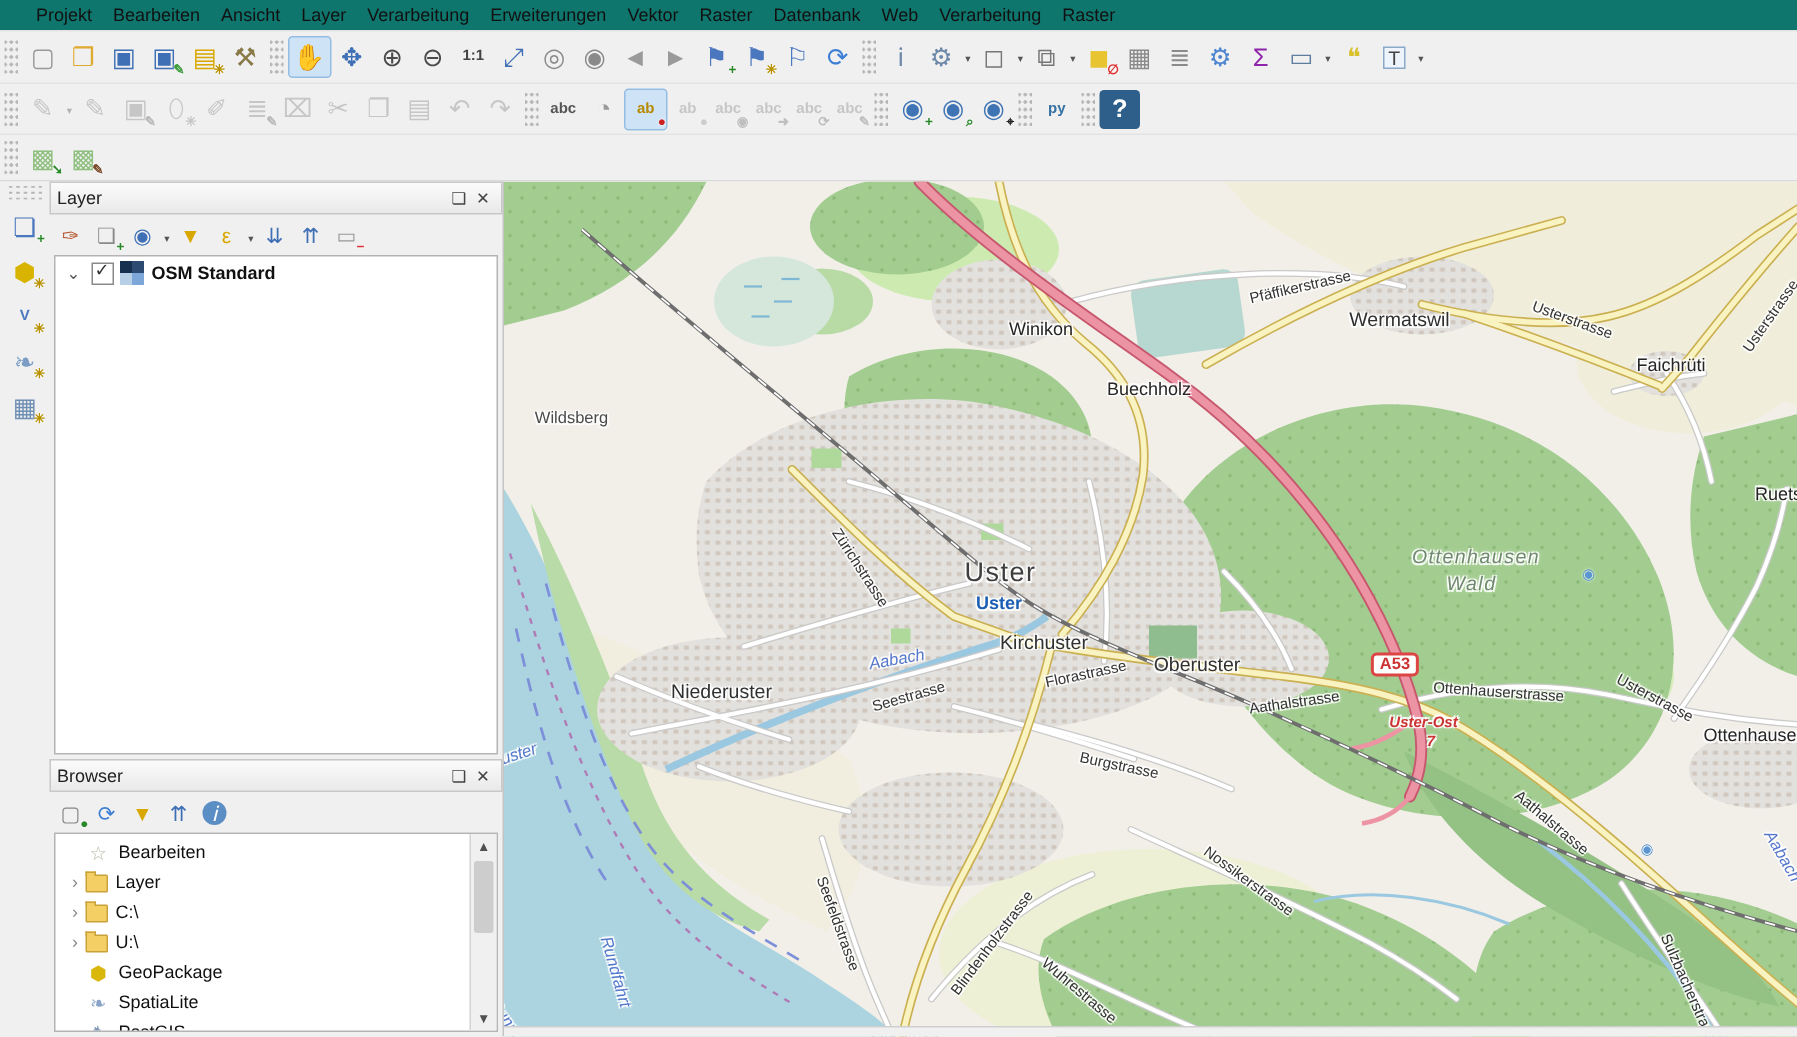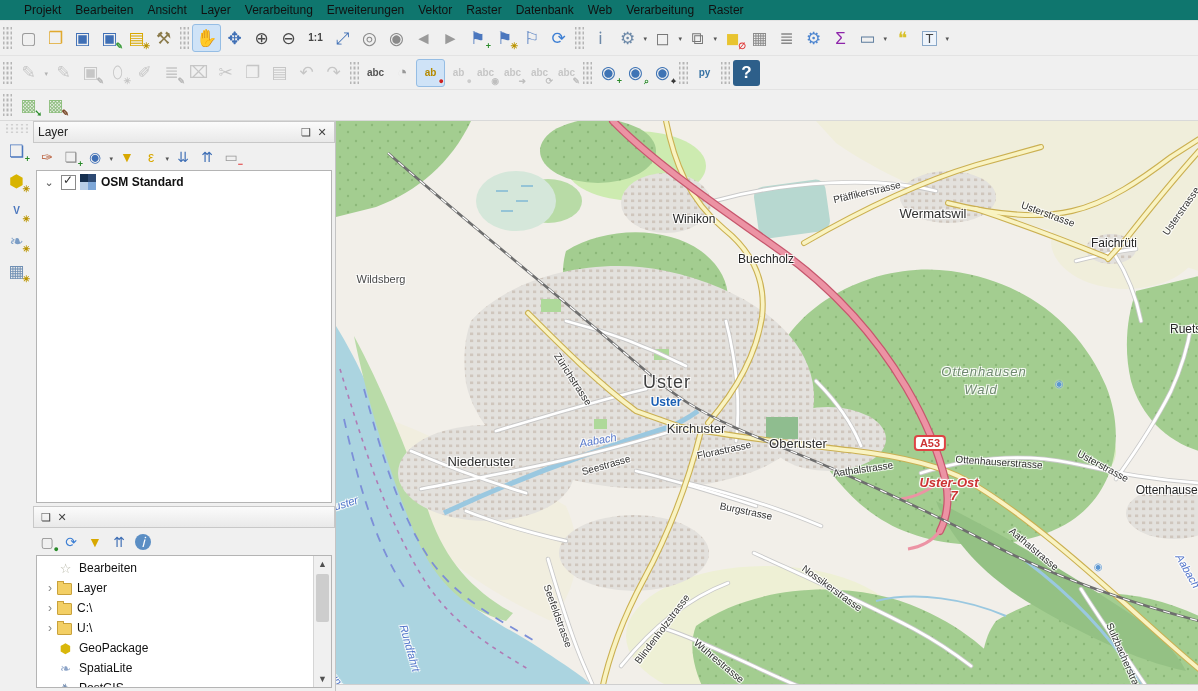--- a/index.html
+++ b/index.html
@@ -88,21 +88,21 @@
   .mlabel.place{font-size:12px;color:#252525;}
   .mlabel.place-lg{font-size:13px;color:#303030;}
   .mlabel.place-sm{font-size:11px;color:#4a4a4a;}
   .mlabel.place-xl{font-size:18px;color:#3f3f3f;letter-spacing:1px;}
   .mlabel.station{font-size:12px;font-weight:bold;color:#1a5fb4;}
   .mlabel.road{font-size:10px;color:#333;}
   .mlabel.water{font-size:11px;font-style:italic;color:#5577cc;}
   .mlabel.forest{font-size:13px;font-style:italic;color:#6f8a6f;letter-spacing:1px;}
   .mlabel.badge{font-size:11px;font-weight:bold;color:#c33;background:#fff;border:2px solid #d44;
        border-radius:4px;padding:0 4px;text-shadow:none;}
-  .mlabel.exit{font-size:13px;font-weight:bold;font-style:italic;color:#c33;}
+  .mlabel.exit{font-size:10px;font-weight:bold;font-style:italic;color:#c33;}
   .mlabel.poi{font-size:10px;color:#5b96d2;text-shadow:0 0 2px #fff;}
   .statusbar{position:absolute;left:0;right:0;bottom:0;height:6px;background:#f0f0f0;border-top:1px solid #cfcfcf;}
 </style>
 </head>
 <body>
 
 <div class="app">
 
   <div class="menubar">
 
@@ -598,20 +598,21 @@
                 <span class="cb" data-checked="true"></span>
                 <span class="osmic"></span>
                 <span class="llabel">OSM Standard</span>
               </div>
             </div>
         </div>
       </div>
 
       <div class="panel browser">
         <div class="phead">
+          <span class="ptitle">Browser</span>
           <span class="pbtn">❏</span>
           <span class="pbtn">✕</span>
         </div>
         <div class="ptools">
 
             <div class="tbtn">
               <span class="g" style="color: rgb(138, 138, 138);">▢</span>
               <span class="bdg" style="color: rgb(42, 138, 42);">●</span>
             </div>
 

